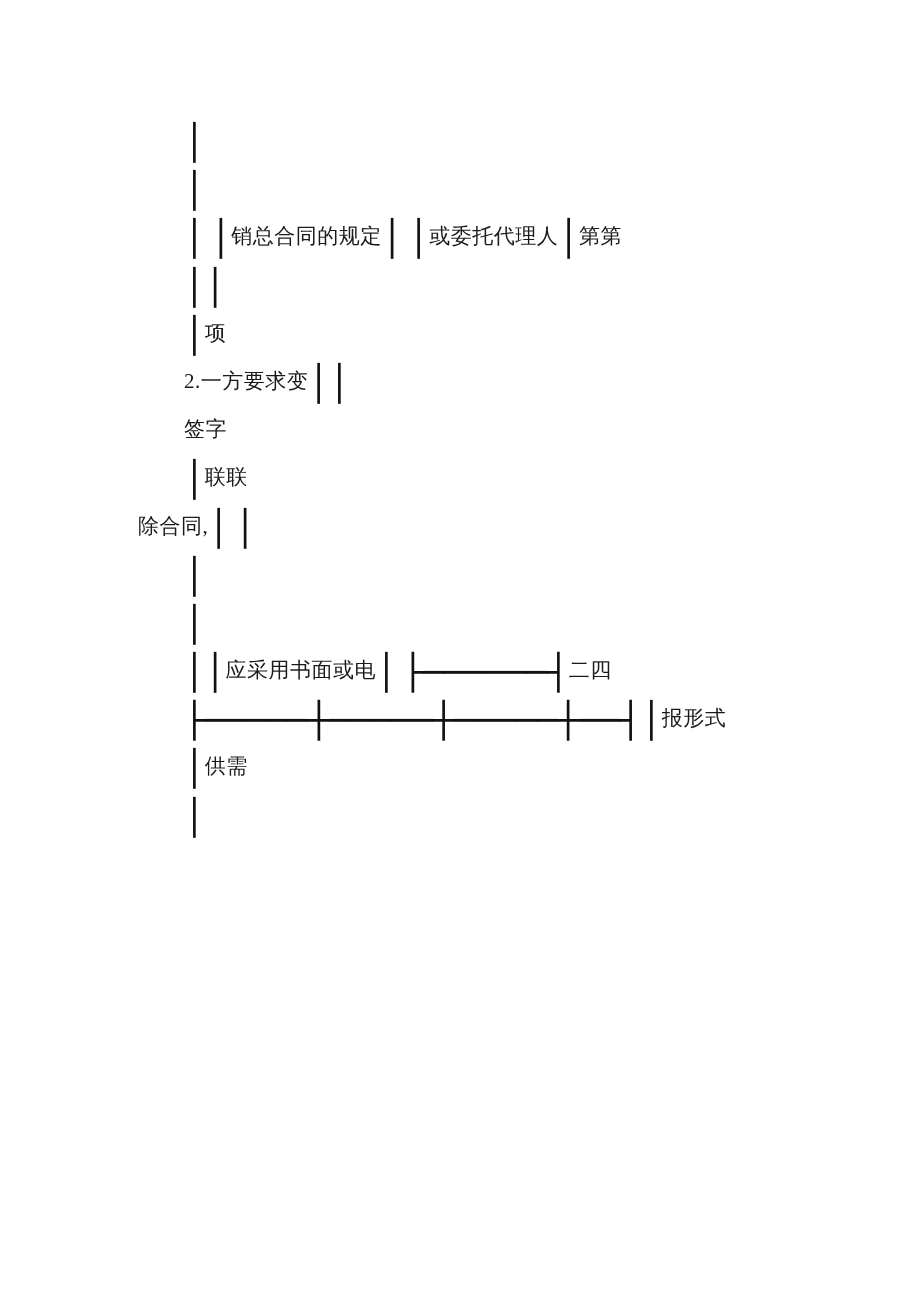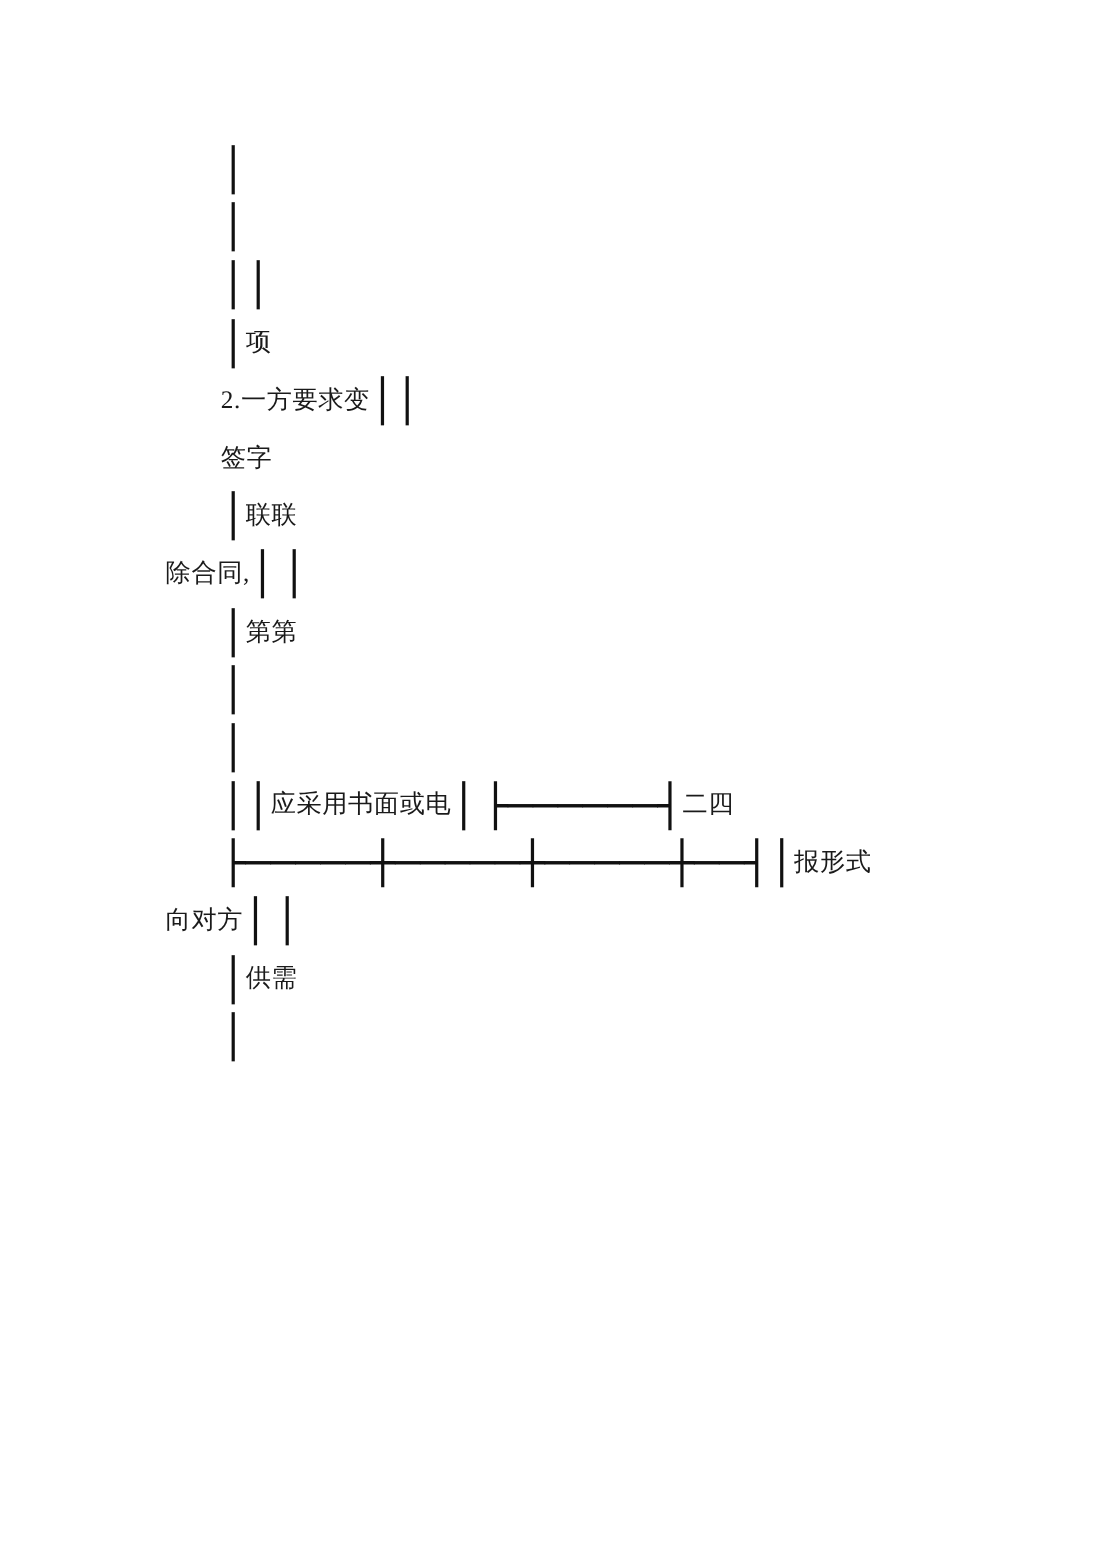--- a/index.html
+++ b/index.html
@@ -41,28 +41,27 @@
     color: #111111;
   }
 </style>
 </head>
 <body>
 
 <div id="page">
   <div class="doc-lines" id="doc-lines">
       <div class="line indent"><span class="box">│</span></div>
       <div class="line indent"><span class="box">│</span></div>
+      <div class="line indent"><span class="box">│</span> <span class="box">│</span>销总合同的规定<span class="box">│</span> <span class="box">│</span>或委托代理人<span class="box">│</span>第第</div>
       <div class="line indent"><span class="box">││</span></div>
       <div class="line indent"><span class="box">│</span>项</div>
       <div class="line indent">2.一方要求变<span class="box">││</span></div>
       <div class="line indent">签字</div>
       <div class="line indent"><span class="box">│</span>联联</div>
       <div class="line">除合同,<span class="box">│</span> <span class="box">│</span></div>
-      <div class="line indent"><span class="box">│</span>第第</div>
       <div class="line indent"><span class="box">│</span></div>
       <div class="line indent"><span class="box">│</span></div>
       <div class="line indent"><span class="box">││</span>应采用书面或电<span class="box">│</span> <span class="box">├──────┤</span>二四</div>
       <div class="line indent"><span class="box">├─────┼─────┼─────┼──┤│</span>报形式</div>
-      <div class="line">向对方<span class="box">│</span> <span class="box">│</span></div>
       <div class="line indent"><span class="box">│</span>供需</div>
       <div class="line indent"><span class="box">│</span></div>
     </div>
 </div>
 
 </body></html>

